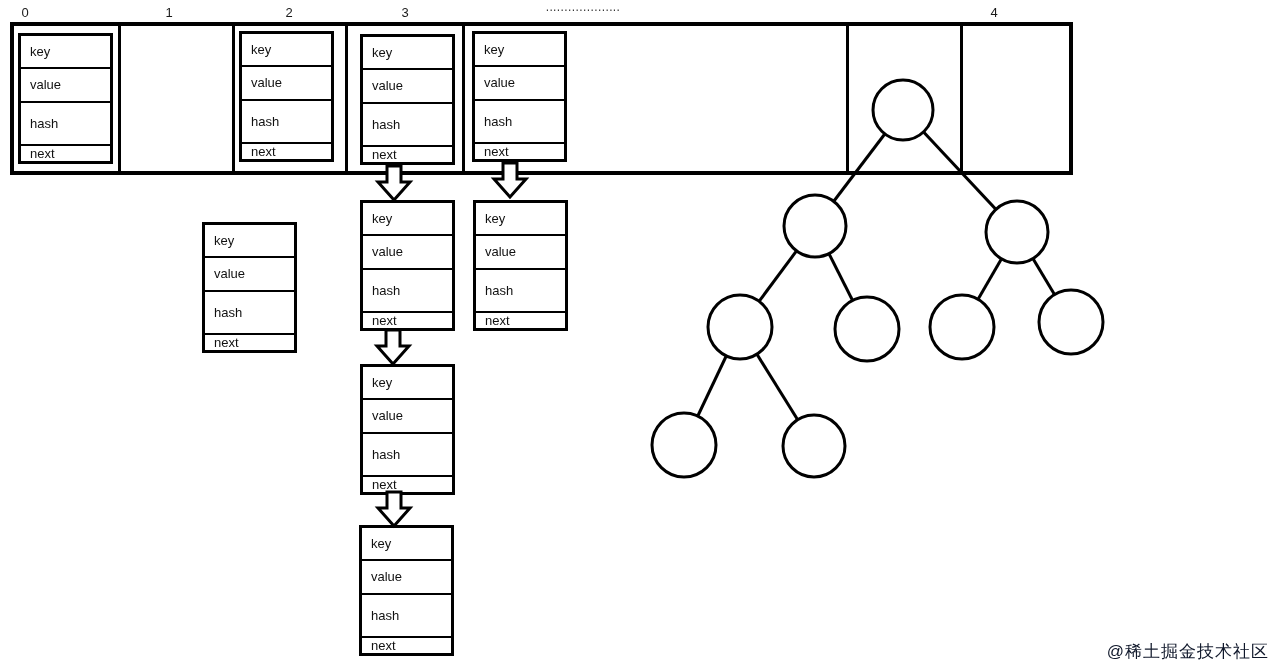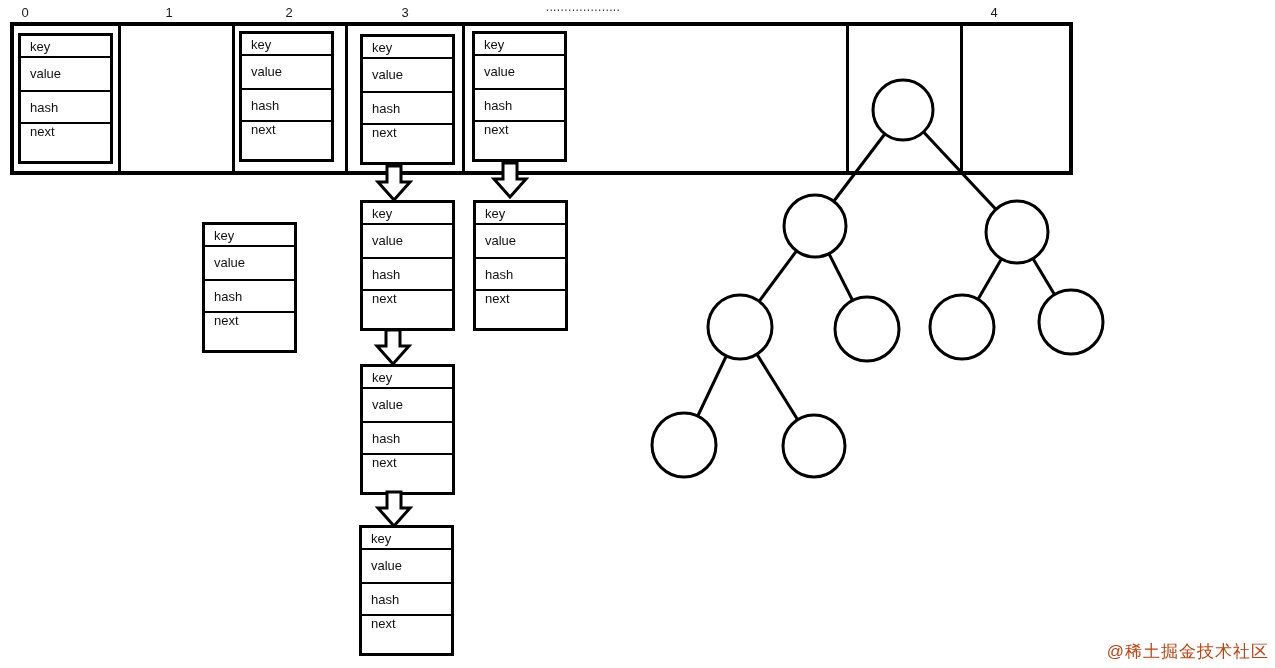--- a/index.html
+++ b/index.html
@@ -49,35 +49,35 @@
     background: #fff;
     box-sizing: border-box;
   }
   .node-row {
     box-sizing: border-box;
     display: flex;
     padding-left: 9px;
     font-size: 13px;
     color: #111;
   }
-  .node-row.r0 { height: 20px; align-items: center; }
+  .node-row.r0 { height: 31px; align-items: center; }
   .node-row.r1 { height: 34px; border-top: 2px solid #000; align-items: flex-start; padding-top: 8px; }
-  .node-row.r2 { height: 32px; border-top: 2px solid #000; align-items: center; }
+  .node-row.r2 { height: 43px; border-top: 2px solid #000; align-items: center; }
   .node-row.r3 { height: 46px; border-top: 2px solid #000; align-items: flex-start; padding-bottom: 5px; }
   .overlay {
     position: absolute;
     left: 0; top: 0;
     pointer-events: none;
   }
   .watermark {
     position: absolute;
     right: 6px;
     bottom: 5px;
     font-size: 17px;
-    color: #c2410c;
+    color: #0f172a;
     letter-spacing: 1px;
   }
 </style>
 </head>
 <body>
 
 <div class="canvas">
 
   <span class="idx" style="left:25px">0</span>
   <span class="idx" style="left:169px">1</span>

